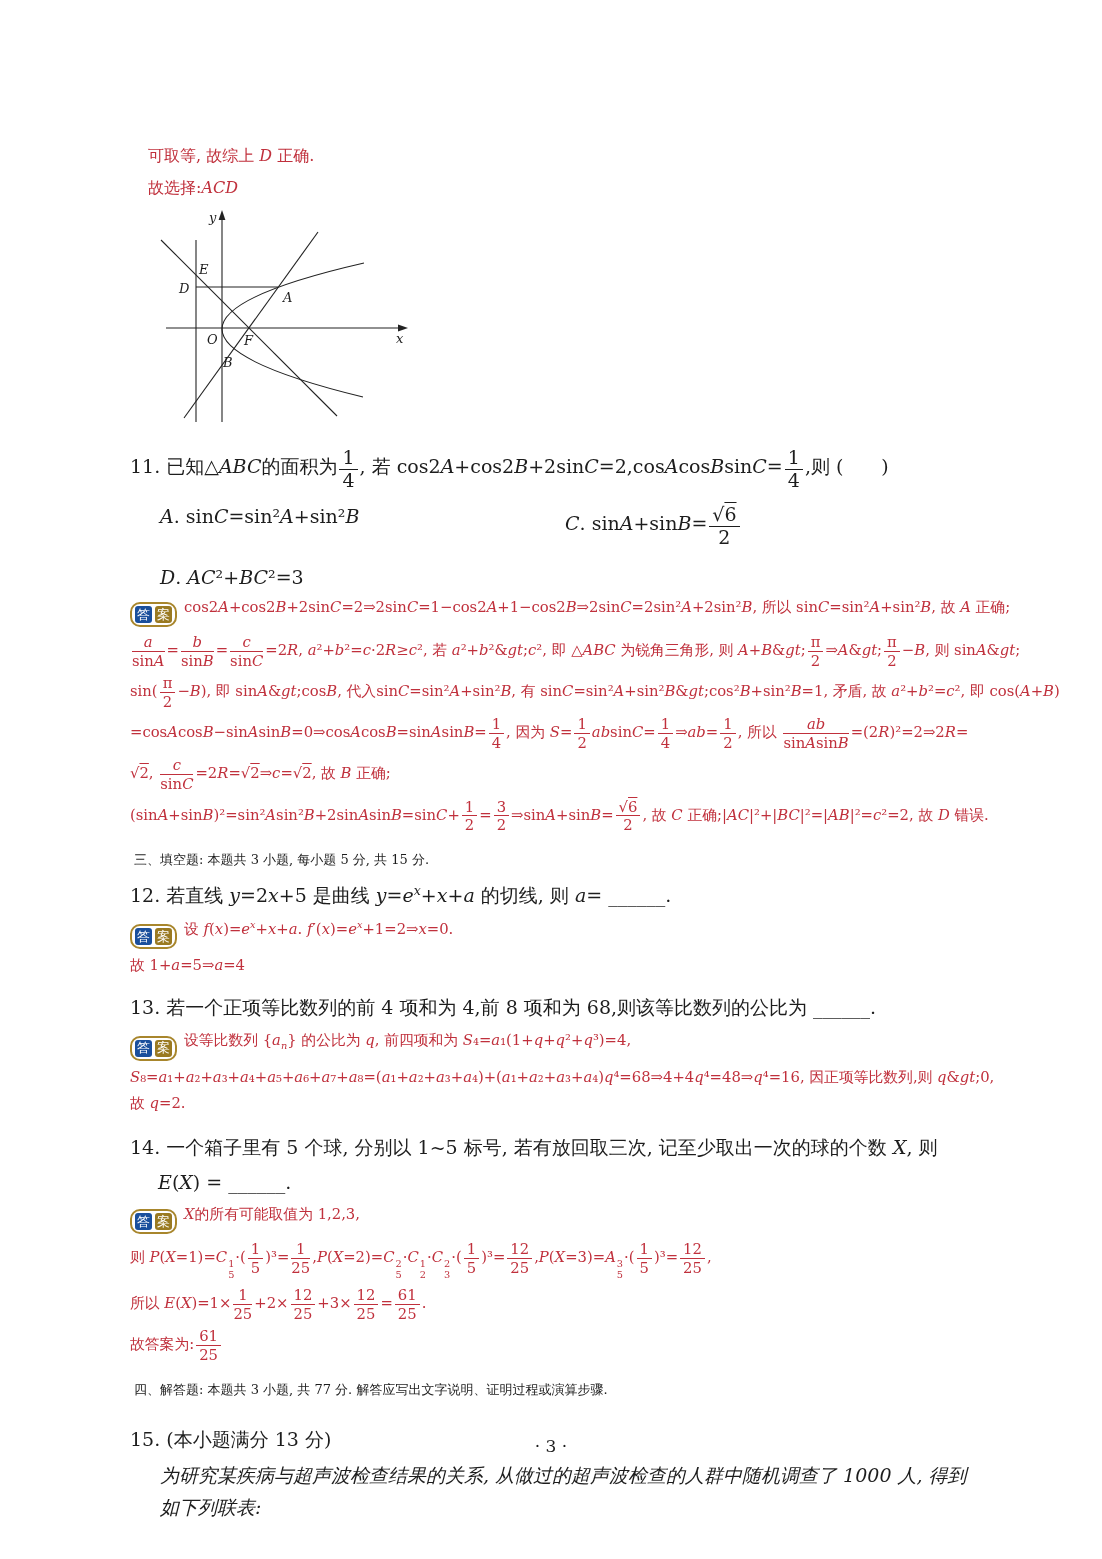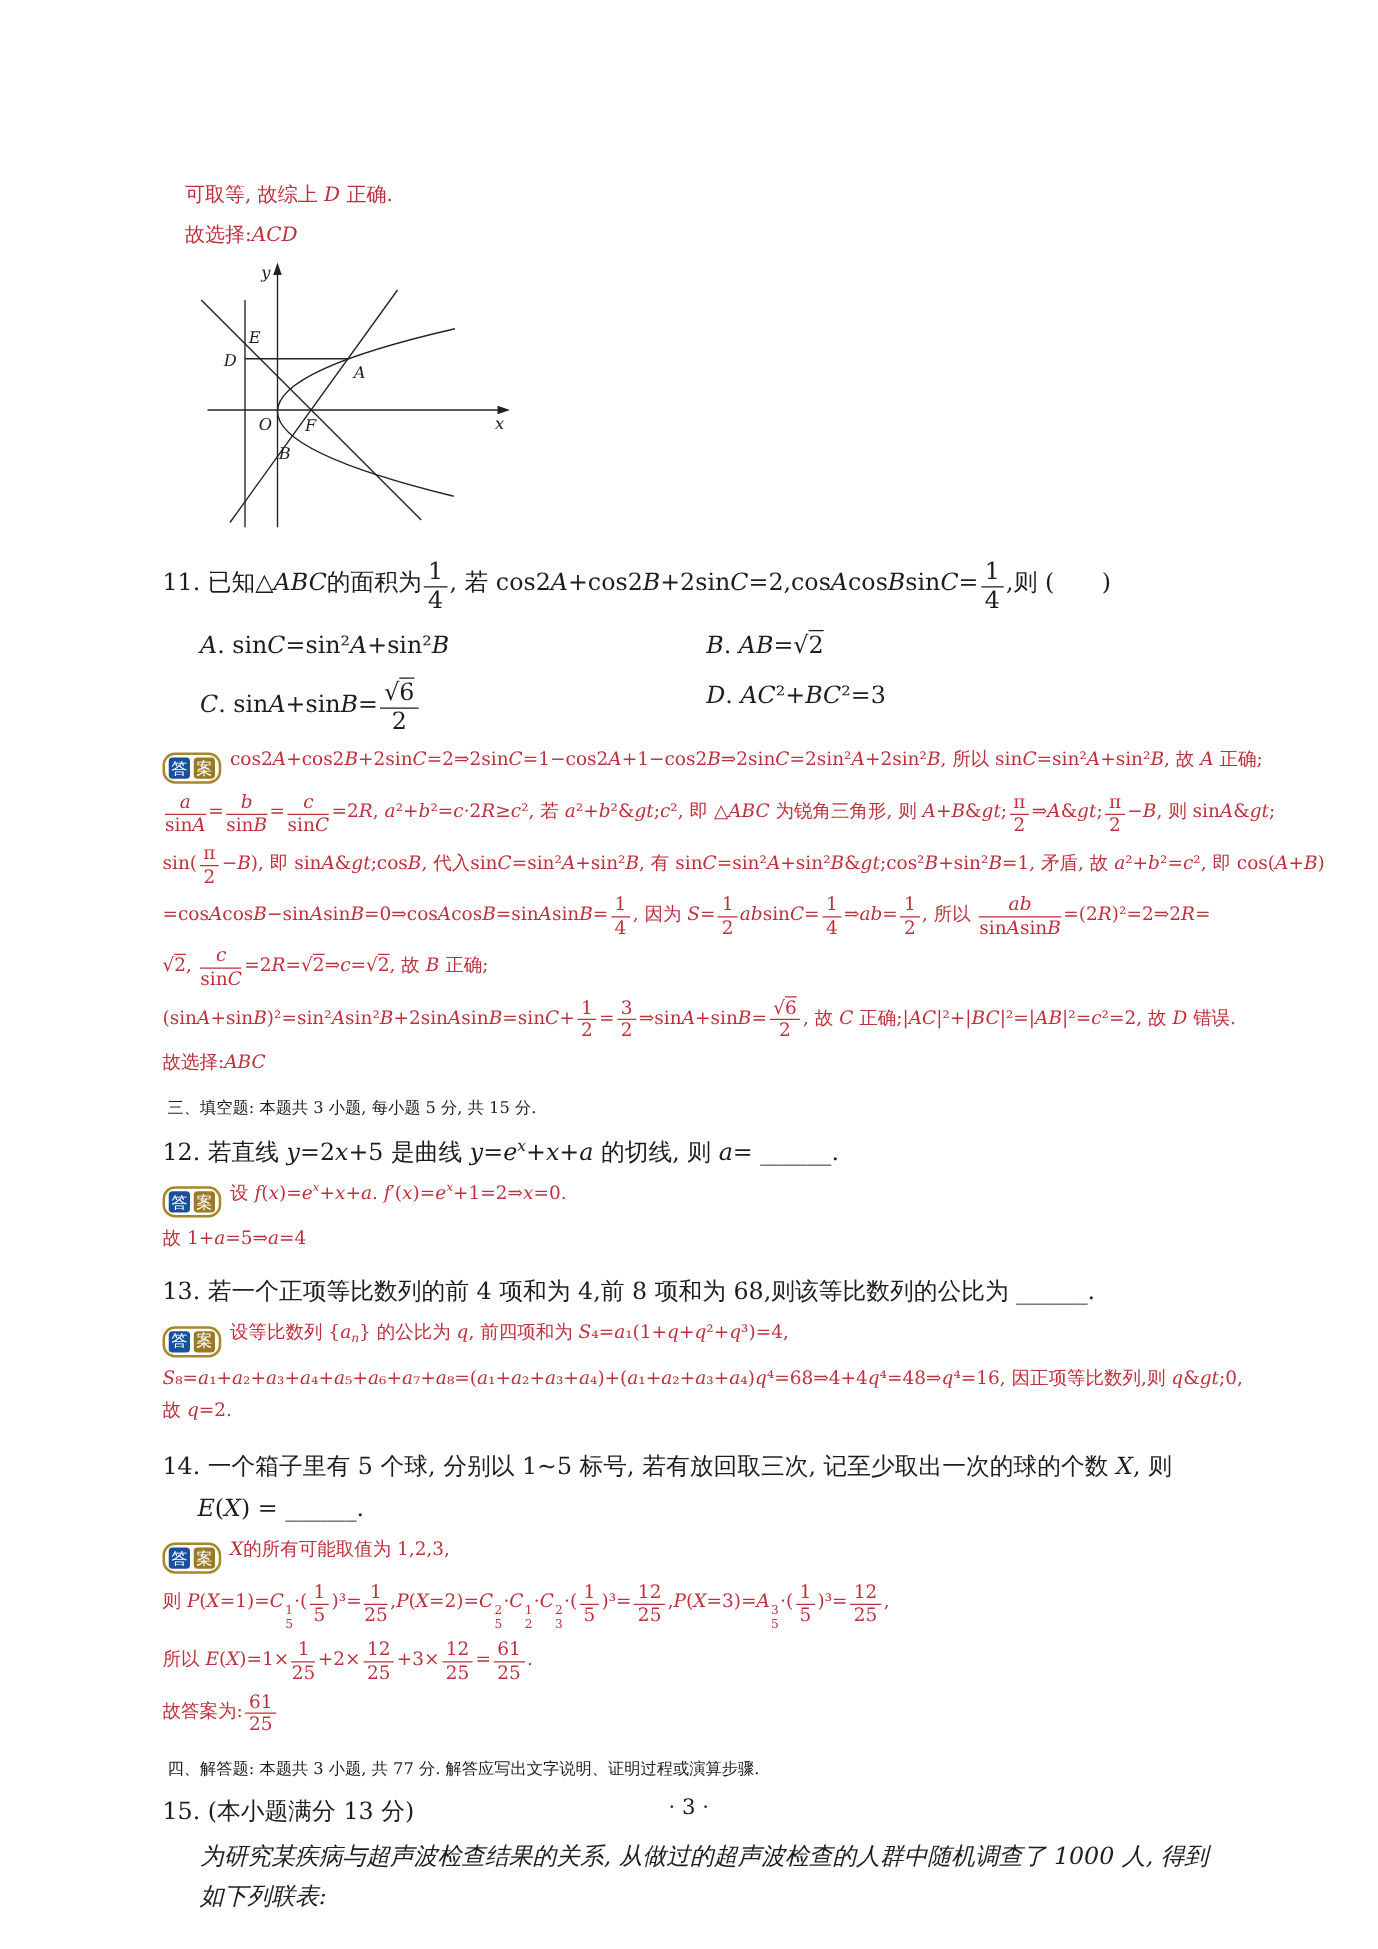--- a/index.html
+++ b/index.html
@@ -67,38 +67,36 @@
       <text x="33" y="83">D</text>
       <text x="137" y="92">A</text>
       <text x="61" y="134">O</text>
       <text x="98" y="135">F</text>
       <text x="77" y="157">B</text>
     </svg>
 
     <div class="qstem"><span>11. 已知△<i>A</i><i>B</i><i>C</i>的面积为</span><span class="fr"><span class="fn">1</span><span class="fd">4</span></span><span>, 若 cos2<i>A</i>+cos2<i>B</i>+2sin<i>C</i>=2,cos<i>A</i>cos<i>B</i>sin<i>C</i>=</span><span class="fr"><span class="fn">1</span><span class="fd">4</span></span>,则 (　　)</div>
     <div class="opts">
       <div><span><i>A</i>. sin<i>C</i>=sin²<i>A</i>+sin²<i>B</i></span></div>
-      <div><span><i>B</i>. <i>A</i><i>B</i>=</span><span class="sq">√<span class="sqb">2</span></span></div>
       <div><span><i>C</i>. sin<i>A</i>+sin<i>B</i>=</span><span class="fr"><span class="fn"><span class="sq">√<span class="sqb">6</span></span></span><span class="fd">2</span></span></div>
       <div><span><i>D</i>. <i>A</i><i>C</i>²+<i>B</i><i>C</i>²=3</span></div>
     </div>
 
     <div class="ans red">
       <div class="ln">
         <span class="badge">
           <span class="chip chip-blue">答</span>
           <span class="chip chip-gold">案</span>
         </span><span><span>cos2<i>A</i>+cos2<i>B</i>+2sin<i>C</i>=2⇒2sin<i>C</i>=1−cos2<i>A</i>+1−cos2<i>B</i>⇒2sin<i>C</i>=2sin²<i>A</i>+2sin²<i>B</i>, 所以 sin<i>C</i>=sin²<i>A</i>+sin²<i>B</i>, 故 <i>A</i> 正确;</span></span>
       </div>
       <div class="ln"><span class="fr"><span class="fn"><span><i>a</i></span></span><span class="fd"><span>sin<i>A</i></span></span></span>=<span class="fr"><span class="fn"><span><i>b</i></span></span><span class="fd"><span>sin<i>B</i></span></span></span>=<span class="fr"><span class="fn"><span><i>c</i></span></span><span class="fd"><span>sin<i>C</i></span></span></span><span>=2<i>R</i>, <i>a</i>²+<i>b</i>²=<i>c</i>·2<i>R</i>≥<i>c</i>², 若 <i>a</i>²+<i>b</i>²&amp;<i>g</i><i>t</i>;<i>c</i>², 即 △<i>A</i><i>B</i><i>C</i> 为锐角三角形, 则 <i>A</i>+<i>B</i>&amp;<i>g</i><i>t</i>;</span><span class="fr"><span class="fn">π</span><span class="fd">2</span></span><span>⇒<i>A</i>&amp;<i>g</i><i>t</i>;</span><span class="fr"><span class="fn">π</span><span class="fd">2</span></span><span>−<i>B</i>, 则 sin<i>A</i>&amp;<i>g</i><i>t</i>;</span></div>
       <div class="ln"><span>sin(</span><span class="fr"><span class="fn">π</span><span class="fd">2</span></span><span>−<i>B</i>), 即 sin<i>A</i>&amp;<i>g</i><i>t</i>;cos<i>B</i>, 代入sin<i>C</i>=sin²<i>A</i>+sin²<i>B</i>, 有 sin<i>C</i>=sin²<i>A</i>+sin²<i>B</i>&amp;<i>g</i><i>t</i>;cos²<i>B</i>+sin²<i>B</i>=1, 矛盾, 故 <i>a</i>²+<i>b</i>²=<i>c</i>², 即 cos(<i>A</i>+<i>B</i>)</span></div>
       <div class="ln"><span>=cos<i>A</i>cos<i>B</i>−sin<i>A</i>sin<i>B</i>=0⇒cos<i>A</i>cos<i>B</i>=sin<i>A</i>sin<i>B</i>=</span><span class="fr"><span class="fn">1</span><span class="fd">4</span></span><span>, 因为 <i>S</i>=</span><span class="fr"><span class="fn">1</span><span class="fd">2</span></span><span><i>a</i><i>b</i>sin<i>C</i>=</span><span class="fr"><span class="fn">1</span><span class="fd">4</span></span><span>⇒<i>a</i><i>b</i>=</span><span class="fr"><span class="fn">1</span><span class="fd">2</span></span>, 所以 <span class="fr"><span class="fn"><span><i>a</i><i>b</i></span></span><span class="fd"><span>sin<i>A</i>sin<i>B</i></span></span></span><span>=(2<i>R</i>)²=2⇒2<i>R</i>=</span></div>
       <div class="ln"><span class="sq">√<span class="sqb">2</span></span>, <span class="fr"><span class="fn"><span><i>c</i></span></span><span class="fd"><span>sin<i>C</i></span></span></span><span>=2<i>R</i>=</span><span class="sq">√<span class="sqb">2</span></span><span>⇒<i>c</i>=</span><span class="sq">√<span class="sqb">2</span></span><span>, 故 <i>B</i> 正确;</span></div>
       <div class="ln"><span>(sin<i>A</i>+sin<i>B</i>)²=sin²<i>A</i>sin²<i>B</i>+2sin<i>A</i>sin<i>B</i>=sin<i>C</i>+</span><span class="fr"><span class="fn">1</span><span class="fd">2</span></span>=<span class="fr"><span class="fn">3</span><span class="fd">2</span></span><span>⇒sin<i>A</i>+sin<i>B</i>=</span><span class="fr"><span class="fn"><span class="sq">√<span class="sqb">6</span></span></span><span class="fd">2</span></span><span>, 故 <i>C</i> 正确;|<i>A</i><i>C</i>|²+|<i>B</i><i>C</i>|²=|<i>A</i><i>B</i>|²=<i>c</i>²=2, 故 <i>D</i> 错误.</span></div>
-      <div class="ln"><span>故选择:<i>A</i><i>B</i><i>C</i></span></div>
     </div>
 
     <div class="sec">三、填空题: 本题共 3 小题, 每小题 5 分, 共 15 分.</div>
 
     <div class="qstem" style="margin-top:14px"><span>12. 若直线 <i>y</i>=2<i>x</i>+5 是曲线 <i>y</i>=<i>e</i></span><sup><span><i>x</i></span></sup><span>+<i>x</i>+<i>a</i> 的切线, 则 <i>a</i>= ______.</span></div>
     <div class="ans red">
       <div class="ln">
         <span class="badge">
           <span class="chip chip-blue">答</span>
           <span class="chip chip-gold">案</span>
@@ -143,20 +141,20 @@
           </span>·(<span class="fr"><span class="fn">1</span><span class="fd">5</span></span>)³=<span class="fr"><span class="fn">12</span><span class="fd">25</span></span><span>,<i>P</i>(<i>X</i>=3)=<i>A</i></span><span class="ss">
             <span>3</span>
             <span>5</span>
           </span>·(<span class="fr"><span class="fn">1</span><span class="fd">5</span></span>)³=<span class="fr"><span class="fn">12</span><span class="fd">25</span></span>,</div>
       <div class="ln"><span>所以 <i>E</i>(<i>X</i>)=1×</span><span class="fr"><span class="fn">1</span><span class="fd">25</span></span>+2×<span class="fr"><span class="fn">12</span><span class="fd">25</span></span>+3×<span class="fr"><span class="fn">12</span><span class="fd">25</span></span>=<span class="fr"><span class="fn">61</span><span class="fd">25</span></span>.</div>
       <div class="ln">故答案为:<span class="fr"><span class="fn">61</span><span class="fd">25</span></span></div>
     </div>
 
     <div class="sec">四、解答题: 本题共 3 小题, 共 77 分. 解答应写出文字说明、证明过程或演算步骤.</div>
 
-    <div class="qstem" style="margin-top:12px">15. (本小题满分 13 分)</div>
+    <div class="qstem" style="margin-top:28px">15. (本小题满分 13 分)</div>
     <div class="para">为研究某疾病与超声波检查结果的关系, 从做过的超声波检查的人群中随机调查了 1000 人, 得到</div>
     <div class="para" style="margin-top:4px">如下列联表:</div>
 
   </div>
 
   <div class="footer">· 3 ·</div>
 </div>
 
 </body></html>

